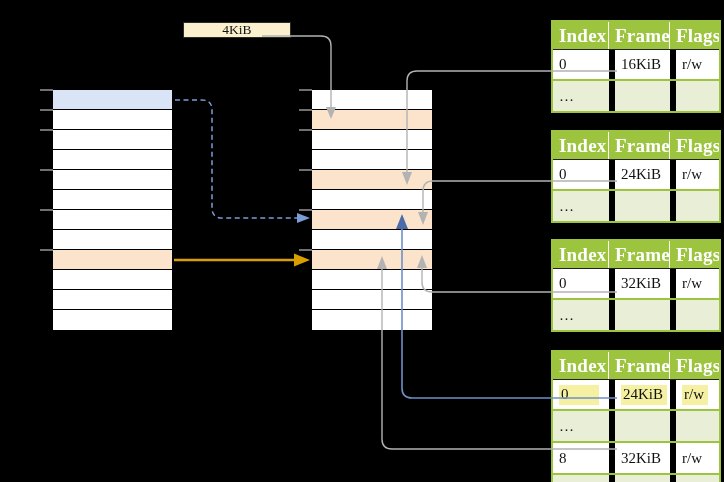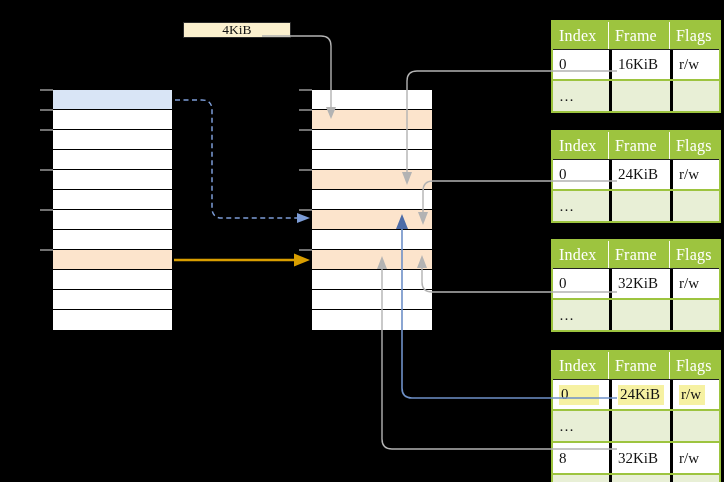--- a/index.html
+++ b/index.html
@@ -38,24 +38,24 @@
   .trow-data.first{border-top:1px solid #222;height:29px;}
   .trow-dots{background:var(--dotsgreen);}
   .tcell{
     box-sizing:border-box;padding-left:6px;overflow:hidden;
     font-size:15px;color:#111;display:flex;align-items:center;
   }
   .tcell.c0{width:56px;}
   .tcell.c1{width:61px;}
   .tcell.c2{width:49px;}
   .trow-header .tcell{
-    color:#fff;font-weight:normal;font-size:16px;letter-spacing:.2px;
+    color:#fff;font-weight:bold;font-size:19px;letter-spacing:.2px;
   }
   .trow-header .tcell.c0,.trow-header .tcell.c1{border-right:1px solid #fdfdf4;}
-  .trow-data .tcell.c1,.trow-data .tcell.c2{border-left:3px solid #000000;}
+  .trow-data .tcell.c1,.trow-data .tcell.c2{border-left:6px solid #000000;}
   .trow-dots .tcell{color:#1a1a1a;}
   .hl{background:var(--yellow);padding:1px 4px 2px 2px;}
   .hl-wide{padding-right:30px;}
   
   #overlay{position:absolute;left:0;top:0;z-index:5;pointer-events:none;}
   .ln-gray{stroke:var(--grayline);stroke-width:1.4;fill:none;}
   .ln-blue{stroke:var(--blueline);stroke-width:1.6;fill:none;}
   .ln-dash{stroke:var(--bluedash);stroke-width:1.5;fill:none;stroke-dasharray:5 3.5;}
   .ln-orange{stroke:var(--orange);stroke-width:2.6;fill:none;}
   .hd-gray{fill:var(--grayline);}

